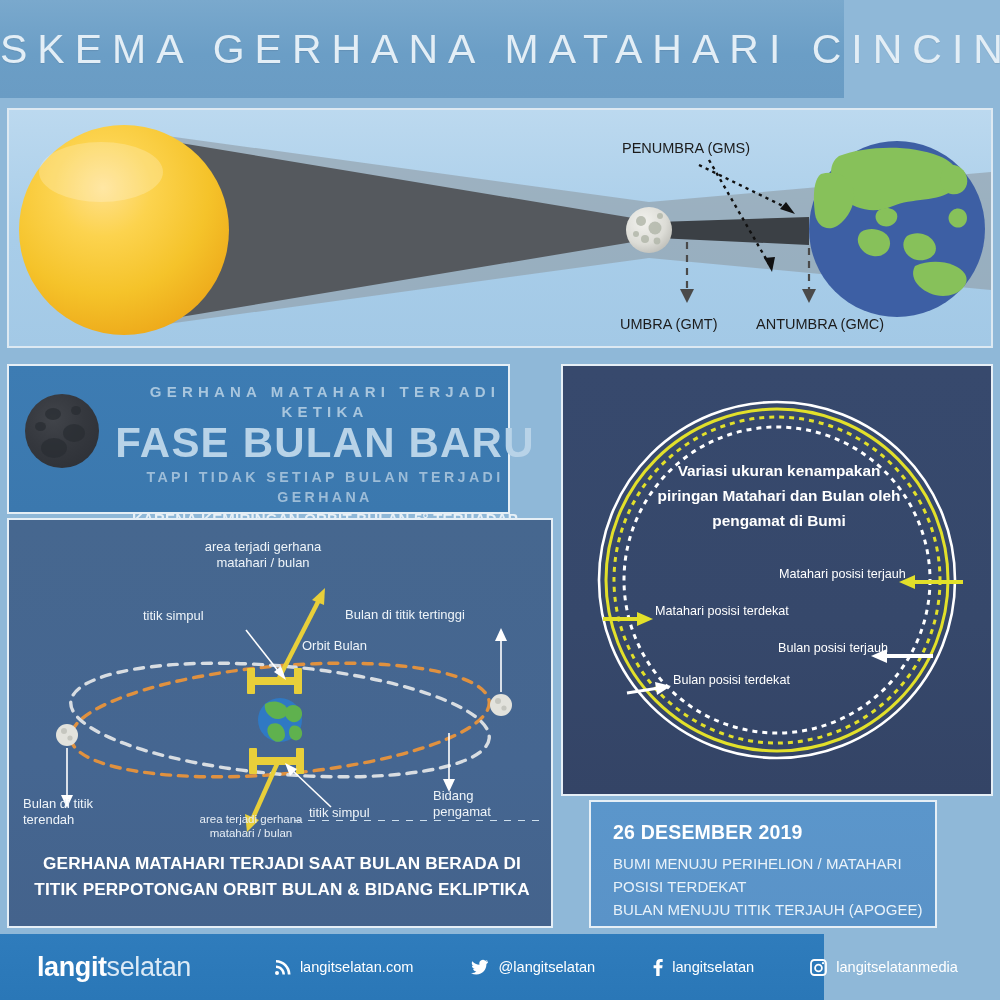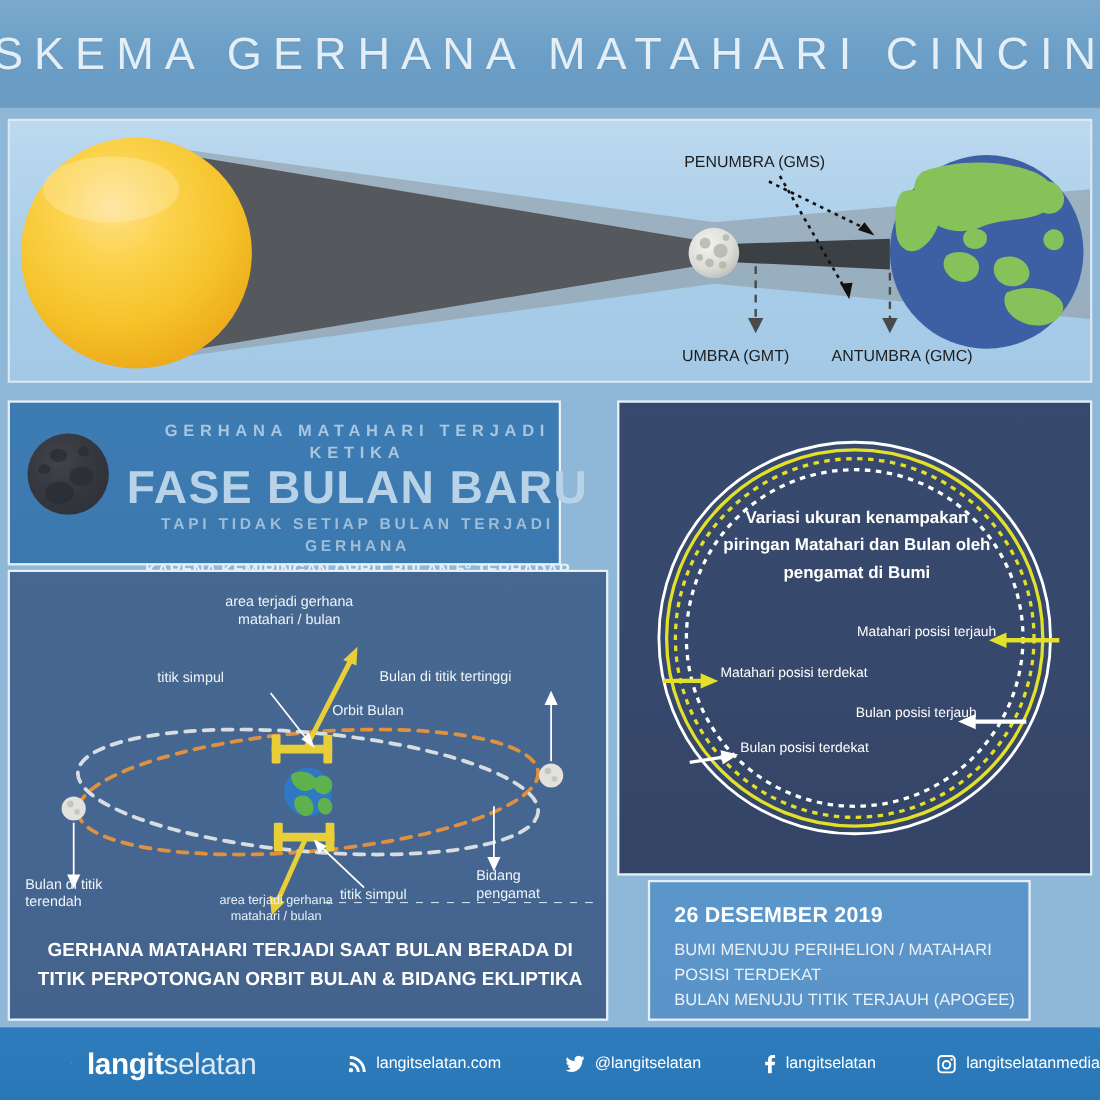--- a/index.html
+++ b/index.html
@@ -5,23 +5,23 @@
   * { box-sizing: border-box; margin:0; padding:0; }
   body {
     width:1000px; height:1000px; overflow:hidden;
     font-family:"Liberation Sans", sans-serif;
     background:#8fb8d8;
   }
   #page { position:relative; width:1000px; height:1000px; background:#8fb8d8; }
 
   
   .header{
-    position:absolute; left:0; top:0; width:1000px; height:98px;
+    position:absolute; left:0; top:0; width:844px; height:98px;
     background:linear-gradient(180deg,#7aa9cd 0%, #6b9ec6 55%, #6a9cc4 100%);
-    display:flex; align-items:center; justify-content:center;
+    display:flex; align-items:center; justify-content:flex-start;
   }
   .header-title{
     font-size:41px; font-weight:300; color:#e3eef6;
     letter-spacing:10px; white-space:nowrap;
     text-shadow:0 1px 1px rgba(0,0,0,.08);
   }
 
   
   .scene{
     position:absolute; left:7px; top:108px; width:986px; height:240px;
@@ -82,23 +82,23 @@
     position:absolute; left:589px; top:800px; width:348px; height:128px;
     background:linear-gradient(180deg,#5b96cb 0%, #5a93c8 100%);
     border:2px solid #e6eff6;
     padding:19px 0 0 22px;
   }
   .date-big{ color:#ffffff; font-size:19.5px; font-weight:bold; letter-spacing:.2px; }
   .date-sub{ color:#e9f2f9; font-size:15px; line-height:23px; margin-top:8px; letter-spacing:.05px;}
 
   
   .footer{
-    position:absolute; left:0; top:934px; width:1000px; height:66px;
+    position:absolute; left:0; top:934px; width:824px; height:66px;
     background:linear-gradient(180deg,#2f7cbc 0%, #2a77b7 100%);
-    display:flex; align-items:center;padding-left:40px;
+    display:flex; align-items:center;
   }
   .f-logo{ margin-left:24px; width:48px; height:48px; }
   .f-brand{ margin-left:13px; font-size:27px; color:#fff; letter-spacing:-.4px;}
   .f-brand b{ font-weight:bold; }
   .f-brand span{ font-weight:300; color:#dceaf6;}
   .f-item{ display:flex; align-items:center; color:#ffffff; font-size:14.6px; white-space:nowrap;}
   .f-item .ic{ margin-right:9px; display:inline-flex; align-items:center; justify-content:center;}
   #f-web{ margin-left:84px; }
   #f-tw{ margin-left:58px; }
   #f-fb{ margin-left:58px; }

